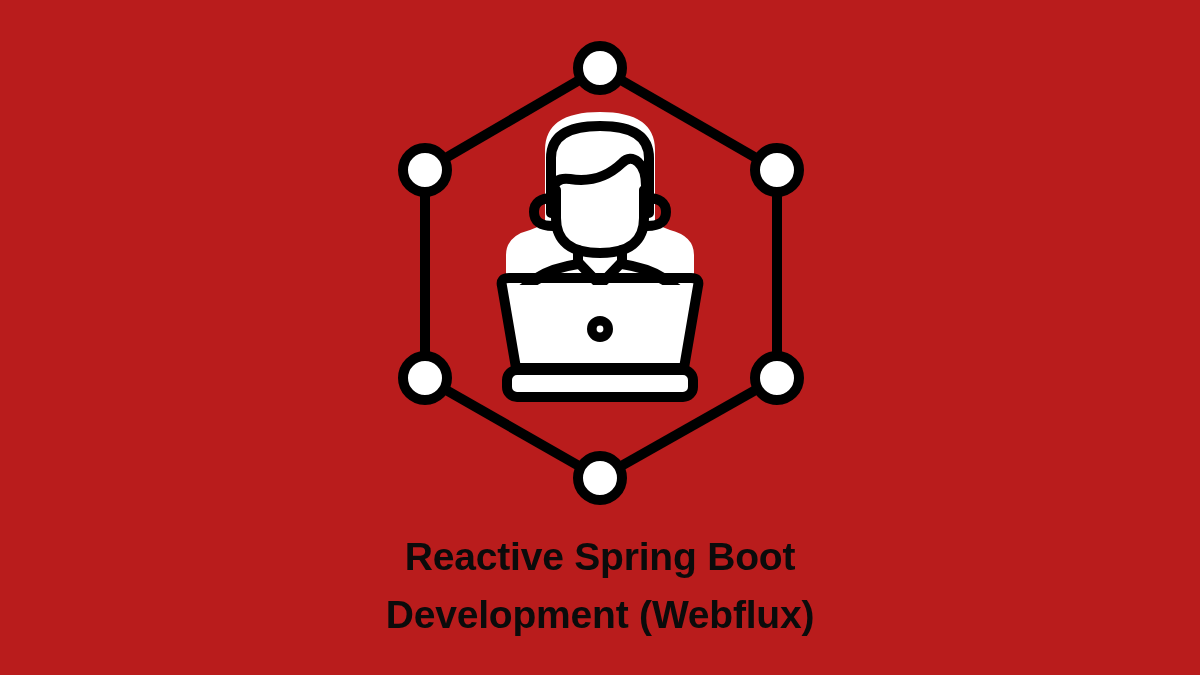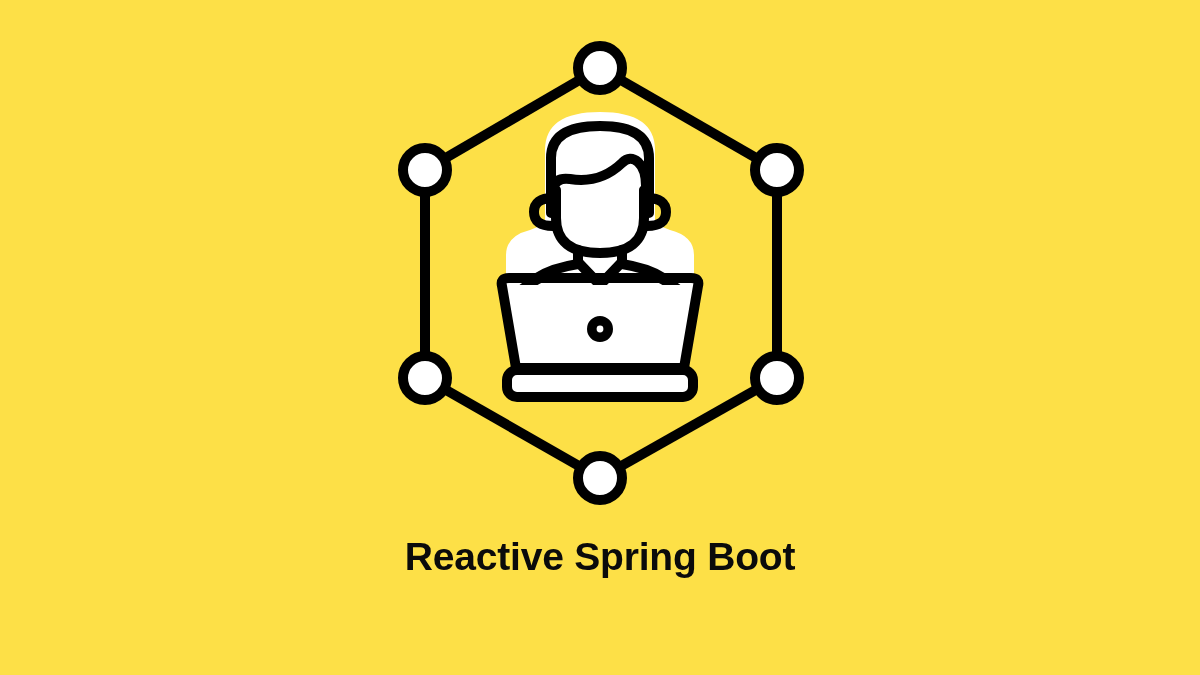--- a/index.html
+++ b/index.html
@@ -12,21 +12,21 @@
     height: 675px;
     background: #ffffff;
     font-family: "Liberation Sans", sans-serif;
     overflow: hidden;
   }
 
   #card {
     position: relative;
     width: 1200px;
     height: 675px;
-    background: #fde047;
+    background: #b91c1c;
     display: block;
   }
 
   #illustration-wrap {
     position: absolute;
     left: 0;
     top: 0;
     width: 1200px;
     height: 520px;
   }
@@ -156,15 +156,16 @@
         <circle cx="425" cy="378" r="22"></circle>
         <circle cx="777" cy="378" r="22"></circle>
         <circle cx="600" cy="478" r="22"></circle>
       </g>
 
     </svg>
   </div>
 
   <div id="title-block">
     <span class="title-line">Reactive Spring Boot</span>
+    <span class="title-line">Development (Webflux)</span>
   </div>
 
 </div>
 
 </body></html>

